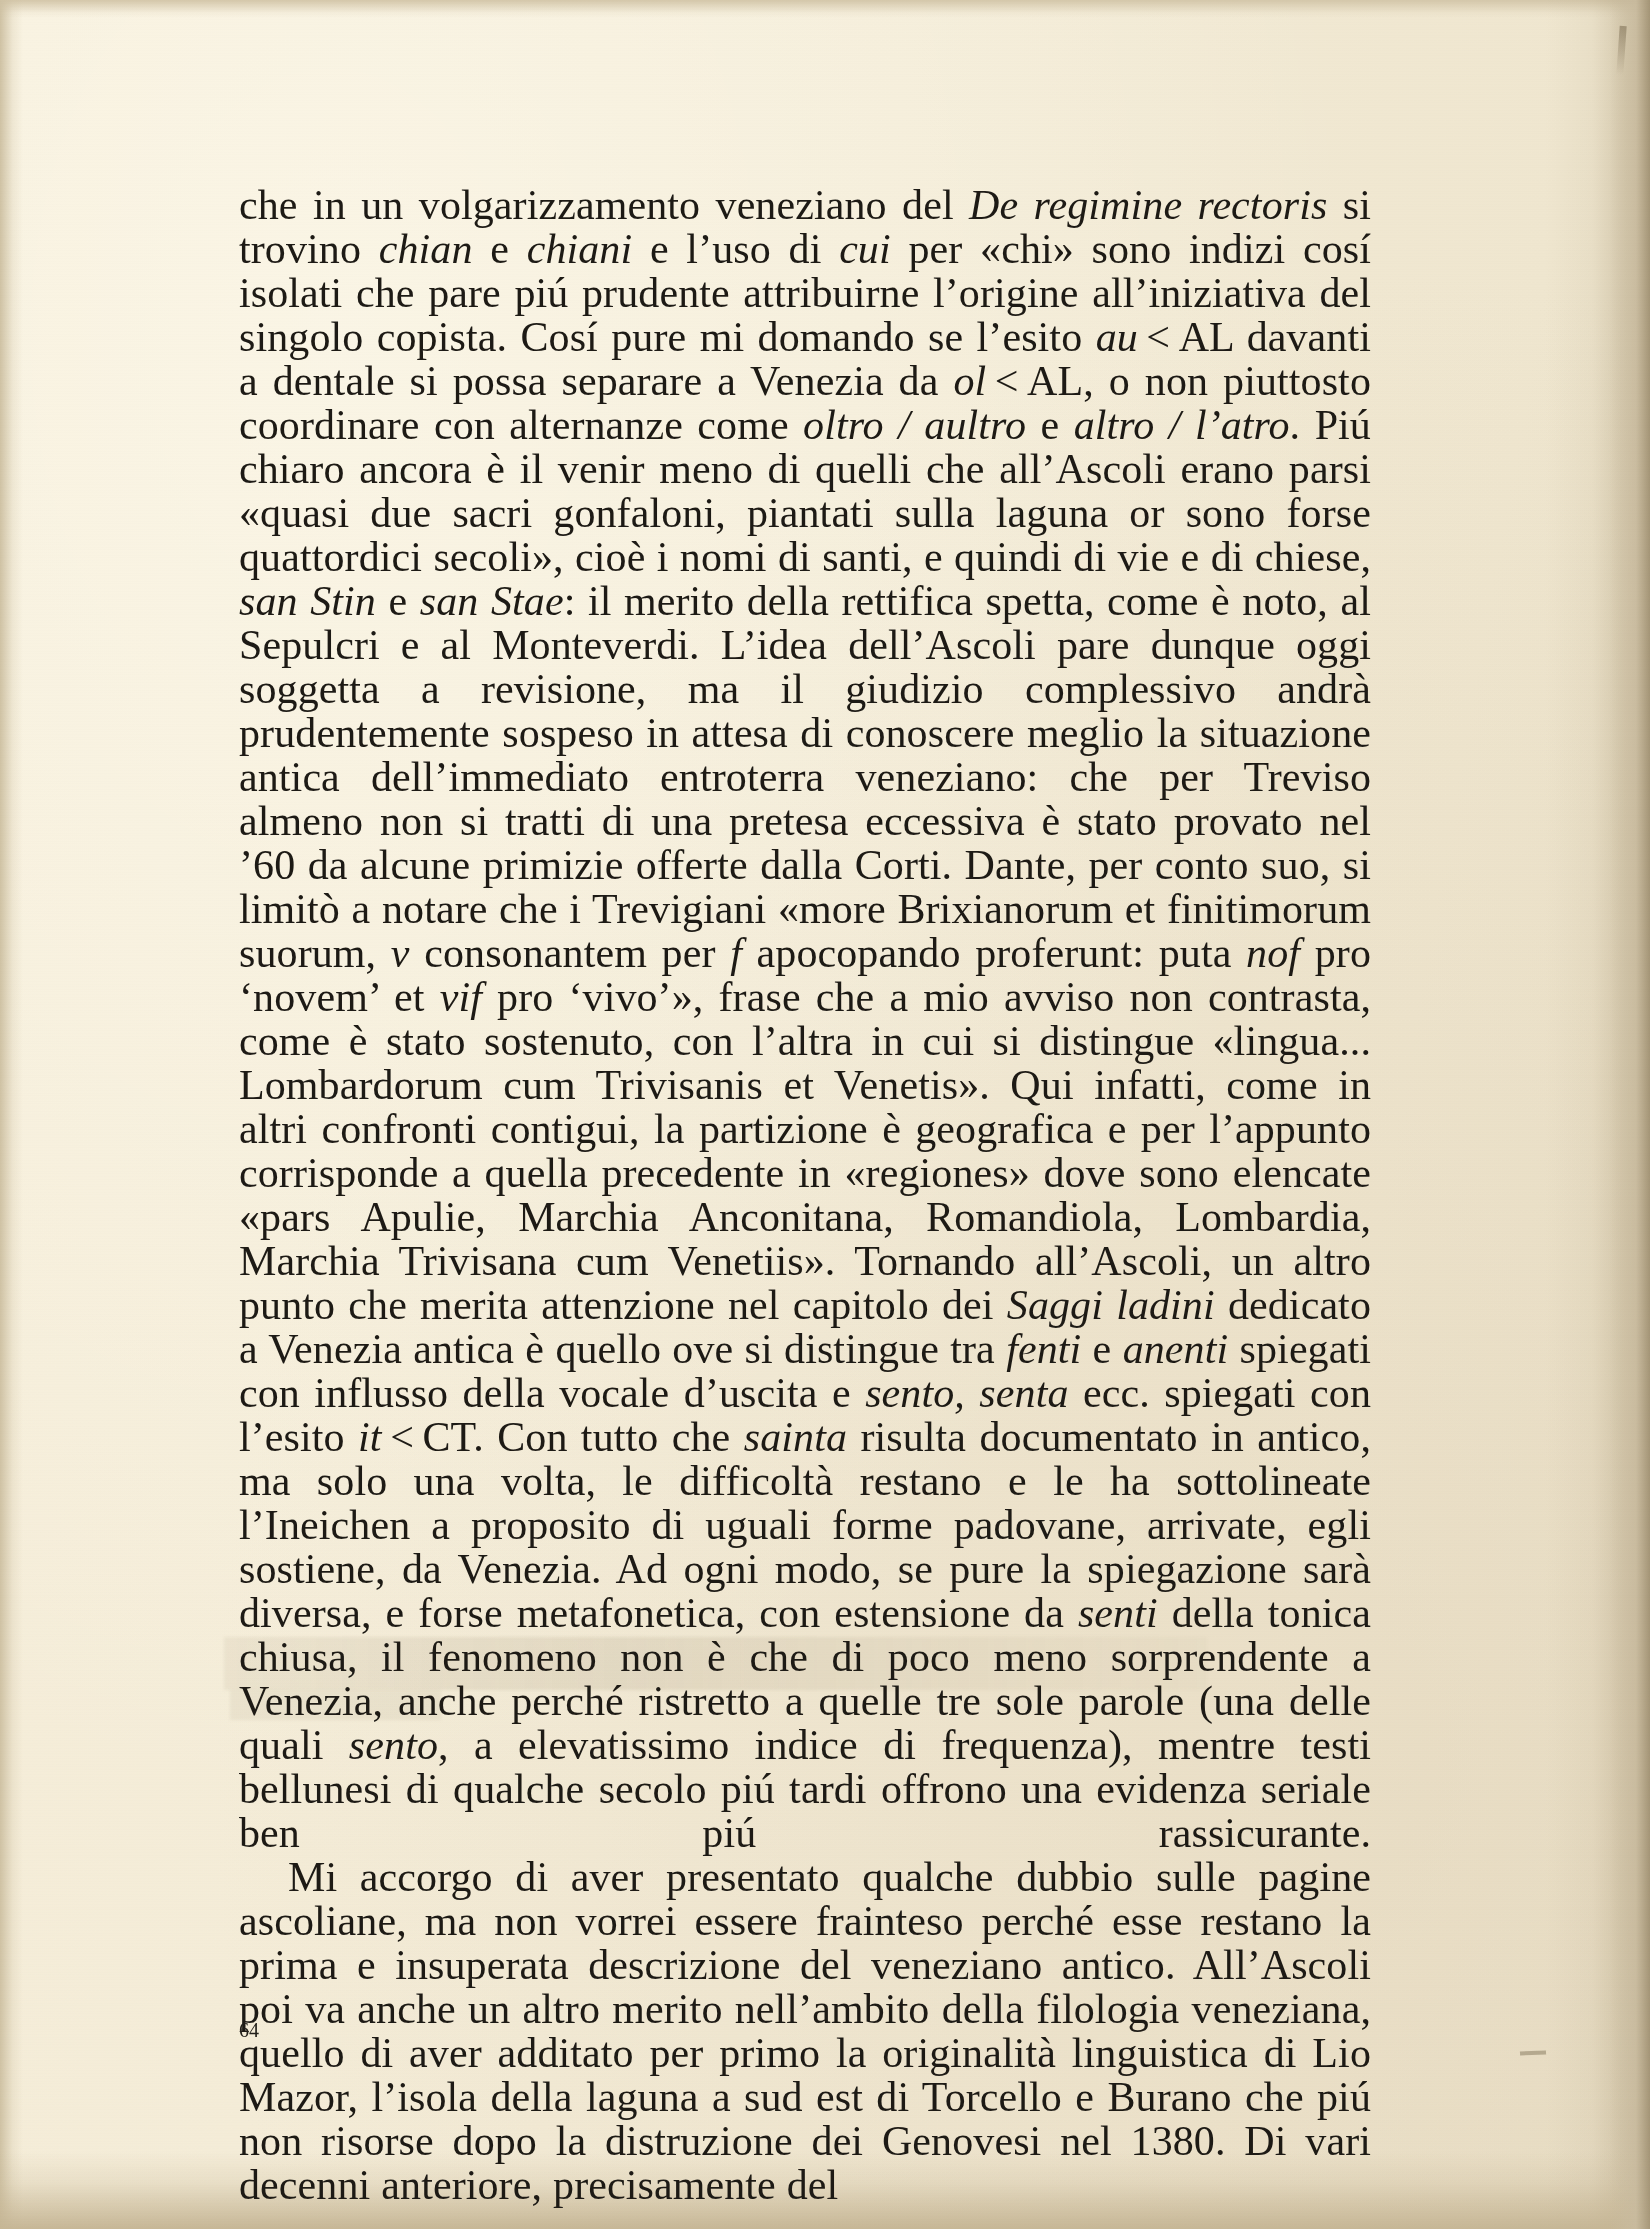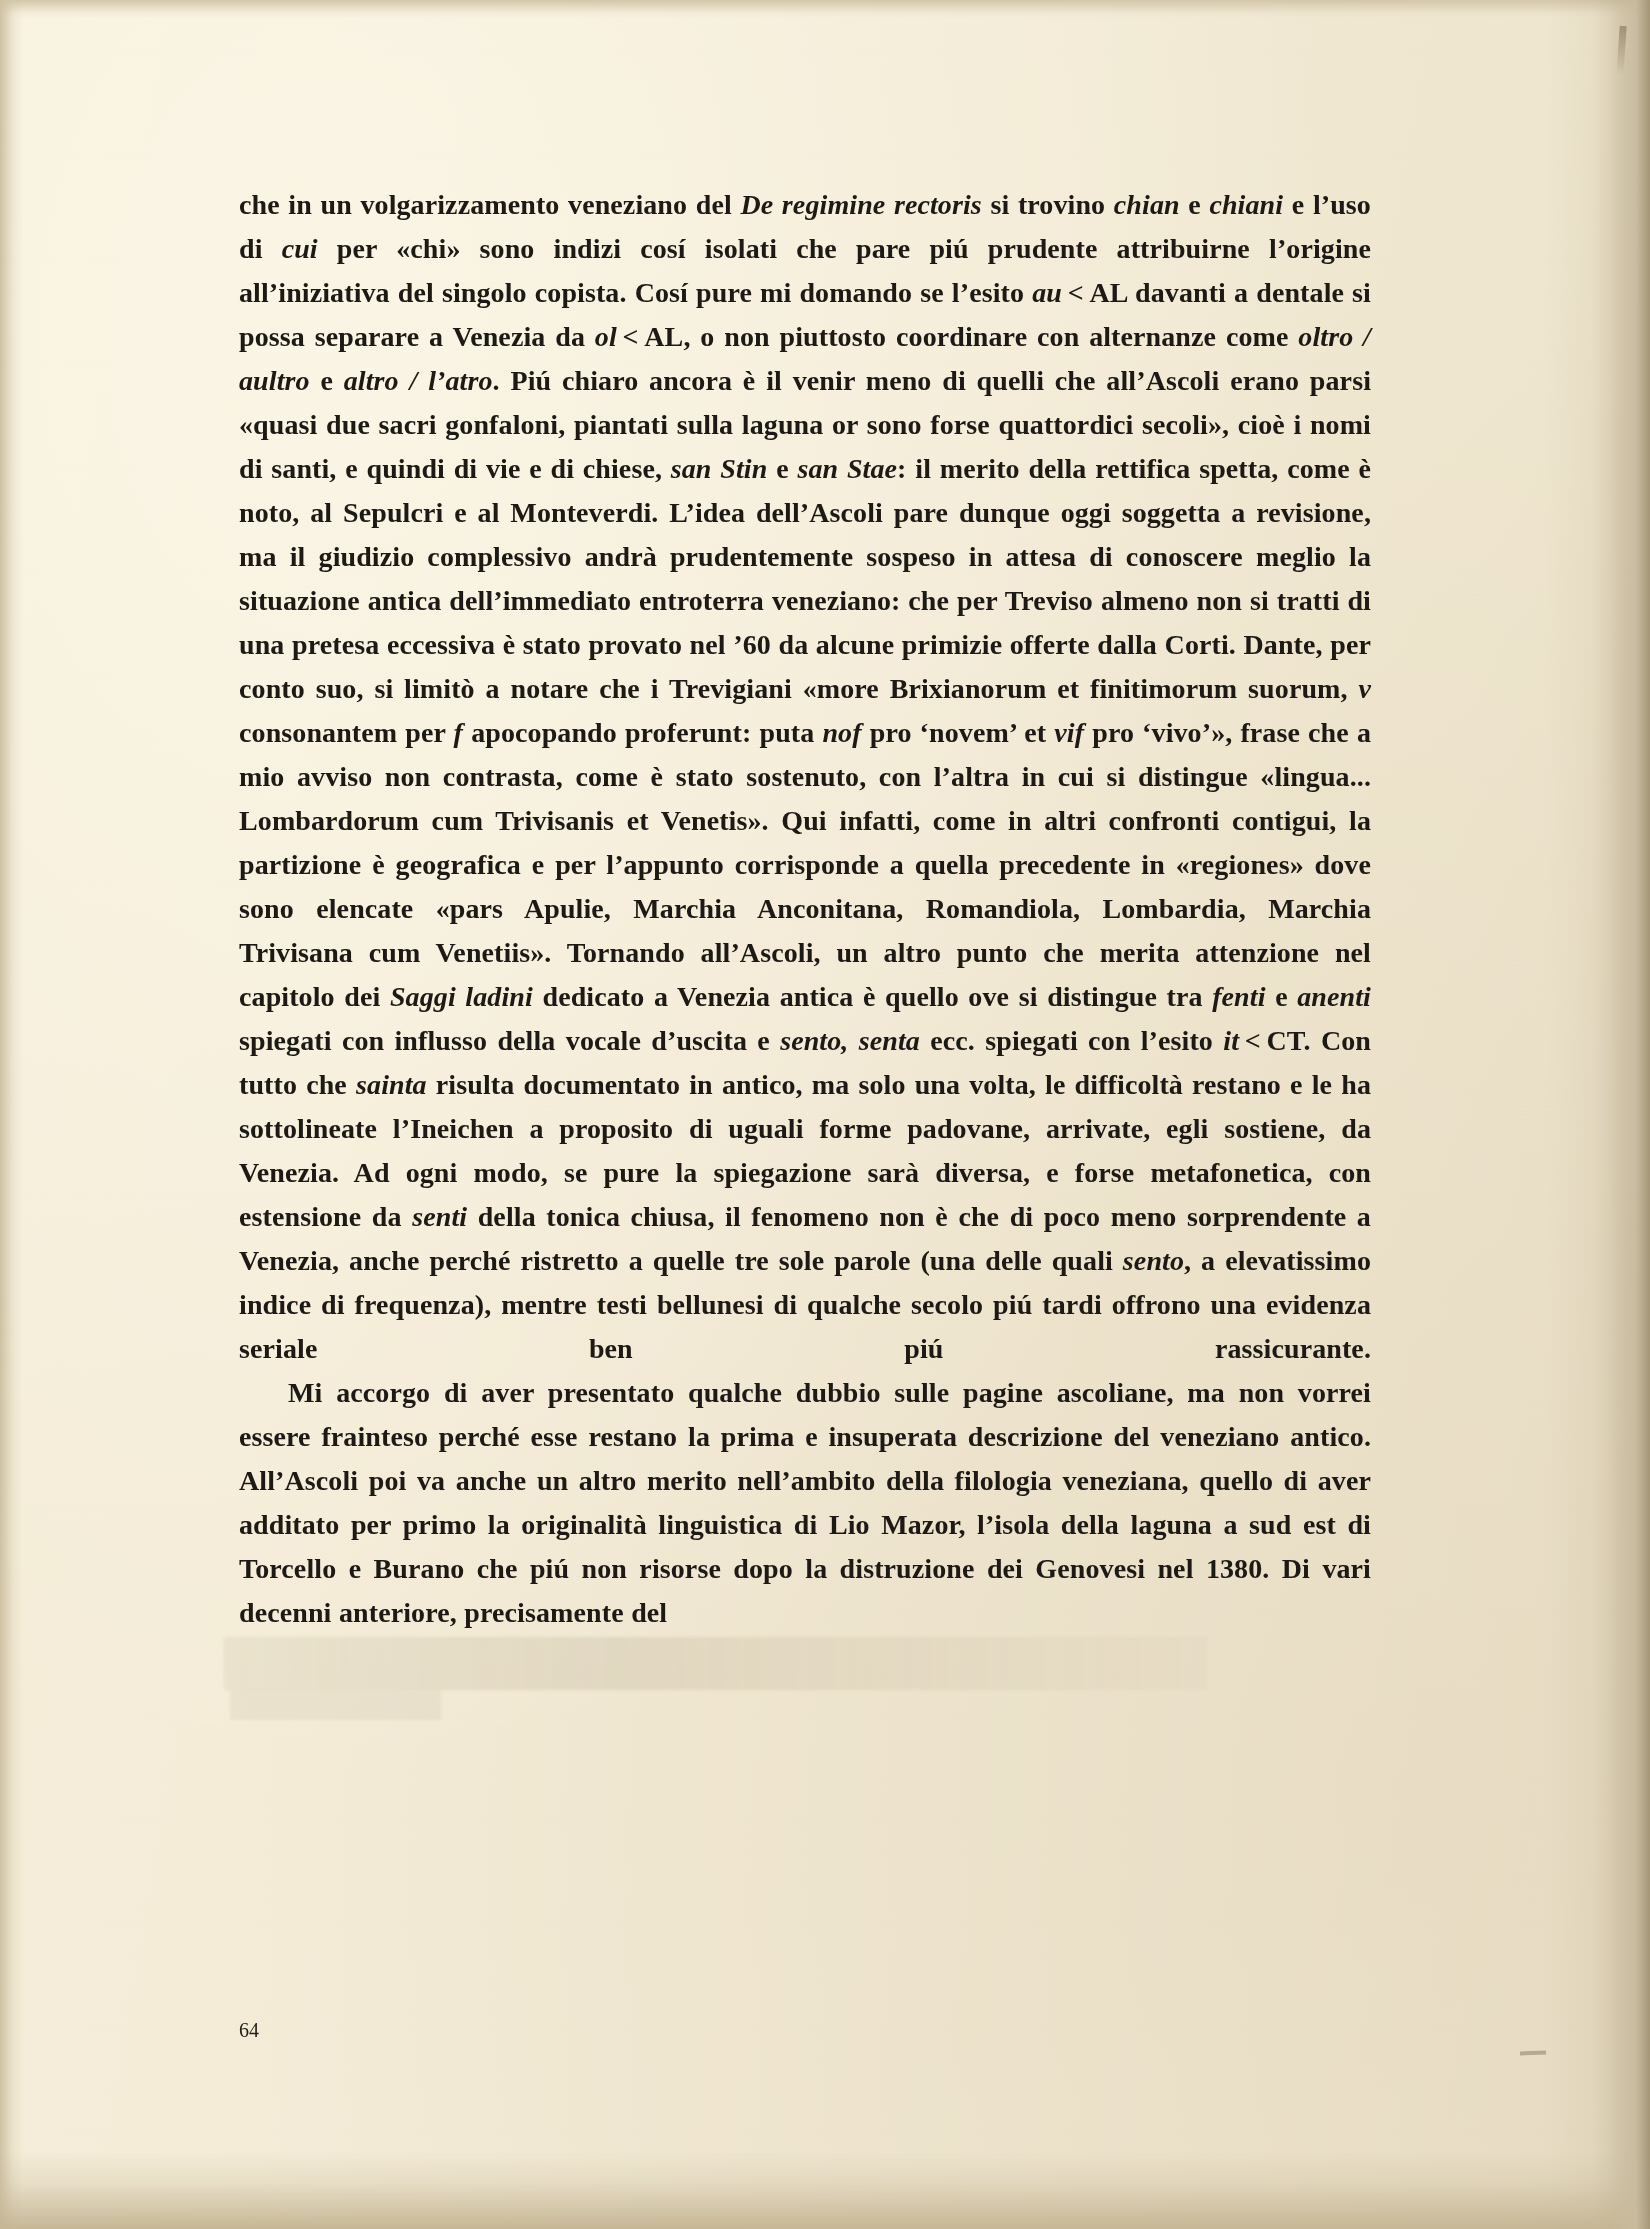--- a/index.html
+++ b/index.html
@@ -98,28 +98,27 @@
 
   #text-block {
     position: absolute;
     left: 239px;
     top: 183px;
     width: 1132px;
   }
 
   p.body-par {
     margin: 0;
-    font-size: 28px;
+    font-size: 42px;
     line-height: 44px;
     text-align: justify;
     text-align-last: justify;
     color: #1d1a15;
     letter-spacing: 0.1px;
     word-spacing: 0.4px;
-    font-weight: bold;
     -webkit-font-smoothing: antialiased;
   }
   p.body-par.last-left {
     text-align-last: left;
   }
   p.indent {
     text-indent: 49px;
   }
   i { font-style: italic; }
 

